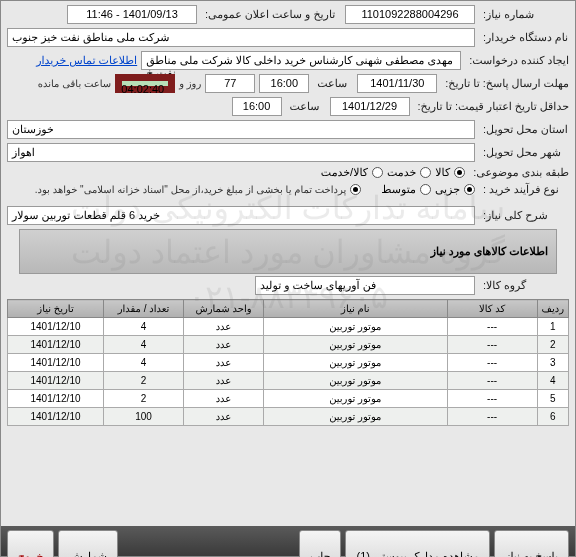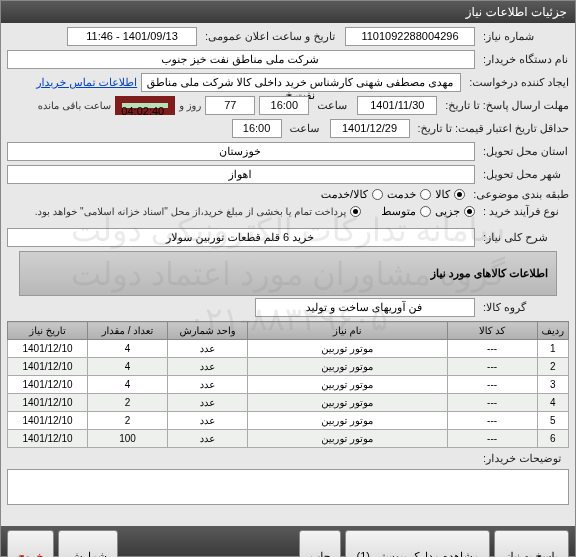--- a/index.html
+++ b/index.html
@@ -64,21 +64,21 @@
 .label-sm { min-width: 40px; }
 .field {
   background: #fff;
   border: 1px solid #9a9a9a;
   padding: 2px 4px;
   font-size: 11px;
   height: 19px;
   text-align: center;
   color: #000;
 }
-.field-wide { flex: 1; min-width: 0; text-align: center; padding-right: 6px; }
+.field-wide { flex: 1; min-width: 0; text-align: left; padding-right: 6px; }
 .field-130 { width: 130px; }
 .field-80 { width: 80px; }
 .field-60 { width: 60px; }
 .field-50 { width: 50px; }
 .field-green {
   background: #b8e0b8;
   border: 7px solid #7f1d1d;
 }
 .link { color: #0044cc; text-decoration: underline; cursor: pointer; }
 .radio-dot {
@@ -146,23 +146,20 @@
   font-family: inherit;
 }
 .btn-red { color: #a00000; }
 .spacer { flex: 1; }
 .small-note { font-size: 10px; color: #333; }
 </style>
 </head>
 <body>
 
 <div class="window">
-  <div class="titlebar">
-    <span>جزئیات اطلاعات نیاز</span>
-  </div>
 
   <div class="content">
 
     <div class="watermark">
       <div>سامانه تدارکات الکترونیکی دولت</div>
       <div>گروه مشاوران مورد اعتماد دولت</div>
       <div>۰۲۱-۸۸۳۴۹۶۰۵</div>
     </div>
 
     <div class="row">
@@ -247,21 +244,21 @@
     </div>
 
     <table>
       <thead>
         <tr>
           <th style="width:20px">ردیف</th>
           <th style="width:90px">کد کالا</th>
           <th>نام نیاز</th>
           <th style="width:80px">واحد شمارش</th>
           <th style="width:80px">تعداد / مقدار</th>
-          <th style="width:80px">تاریخ نیاز</th>
+          <th style="width:96px">تاریخ نیاز</th>
         </tr>
       </thead>
       <tbody id="tbody">
           <tr>
             <td>1</td>
             <td>---</td>
             <td>موتور توربین</td>
             <td>عدد</td>
             <td>4</td>
             <td>1401/12/10</td>
@@ -304,24 +301,20 @@
             <td>موتور توربین</td>
             <td>عدد</td>
             <td>100</td>
             <td>1401/12/10</td>
           </tr>
         </tbody>
     </table>
 
     <div style="height:4px"></div>
 
-    <div class="row">
-      <span class="label">توضیحات خریدار:</span>
-      <div class="textarea"></div>
-    </div>
 
   </div>
 
   <div class="footer">
     <button class="btn">پاسخ به نیاز</button>
     <button class="btn">مشاهده مدارک پیوستی (1)</button>
     <button class="btn">چاپ</button>
     <div class="spacer"></div>
     <button class="btn">شمارش</button>
     <button class="btn btn-red">خروج</button>

